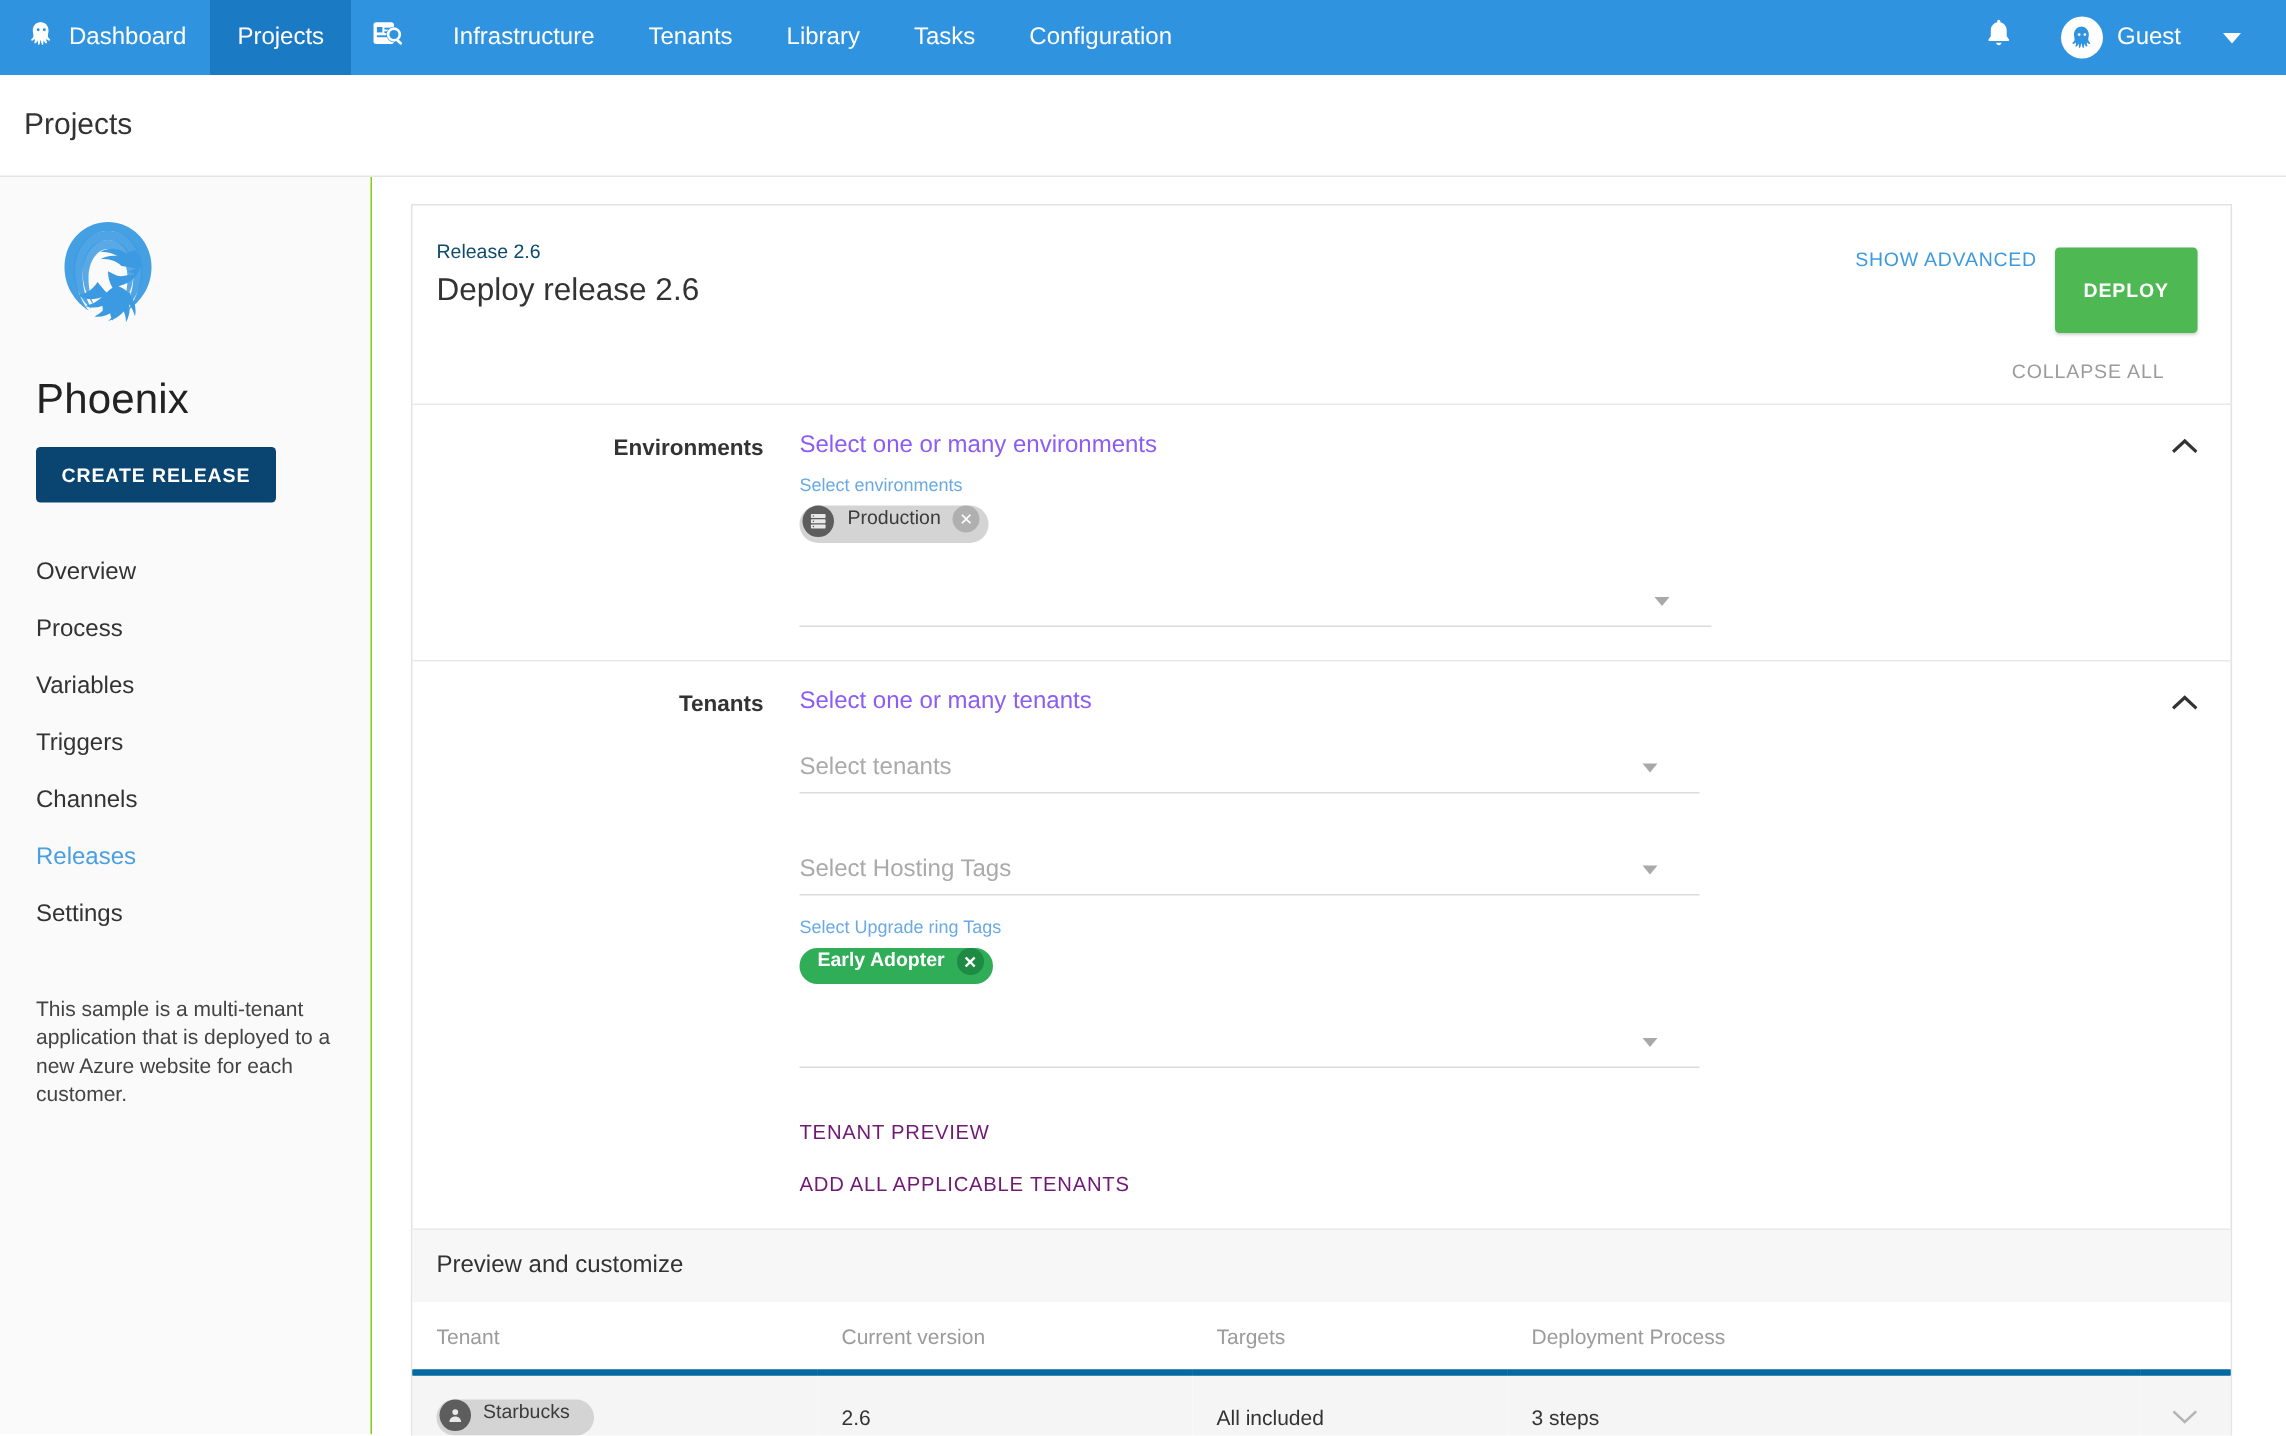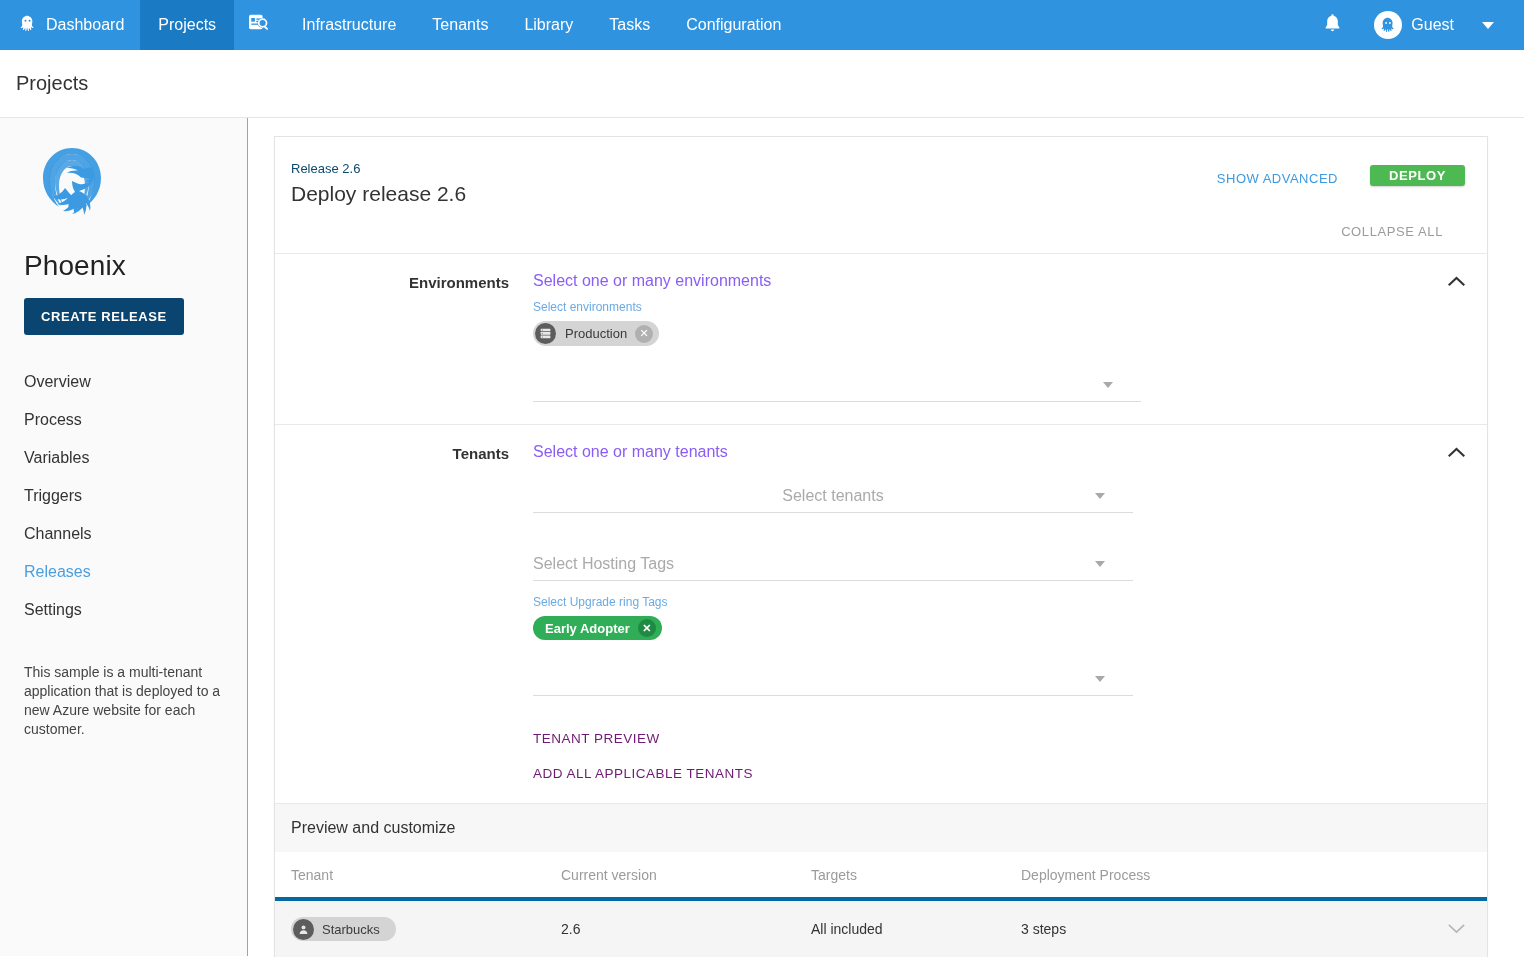--- a/index.html
+++ b/index.html
@@ -94,29 +94,29 @@
     border: 1px solid #e3e3e3;
     background: #ffffff;
     box-shadow: 0 1px 2px rgba(0,0,0,0.04);
   }
 
   .card-head { padding: 22px 22px 0 16px; display: flex; flex-direction: column; }
   .card-head-row { display: flex; align-items: flex-start; }
   .head-texts { flex: 1; }
   .release-link { font-size: 13px; color: #0c4a6e; cursor: pointer; display: inline-block; }
   .deploy-title { font-size: 21px; color: #333333; font-weight: 400; margin-top: 5px; }
-  .head-actions { display: flex; align-items: flex-end; gap: 32px; padding-top: 6px; }
+  .head-actions { display: flex; align-items: flex-start; gap: 12px; padding-top: 6px; }
   .show-advanced {
     font-size: 13px; color: #3d9ae0; letter-spacing: 0.5px;
     cursor: pointer; font-weight: 400;
   }
   .deploy-btn {
     background: #4eb853; color: #ffffff;
     font-size: 13px; font-weight: bold; letter-spacing: 0.6px;
-    border: none; border-radius: 3px; padding: 3px 19px;
+    border: none; border-radius: 3px; padding: 21px 19px;
     cursor: pointer; font-family: "Liberation Sans", sans-serif;
     box-shadow: 0 1px 2px rgba(0,0,0,0.18);
   }
   .collapse-all {
     text-align: right; font-size: 13px; color: #9b9b9b;
     letter-spacing: 0.6px; padding: 18px 22px 14px 0; cursor: pointer;
   }
 
   .section {
     border-top: 1px solid #e9e9e9;
@@ -128,21 +128,21 @@
     font-size: 15px; font-weight: bold; color: #333333;
     padding-right: 24px; padding-top: 2px;
   }
   .section-body { flex: 1; padding-left: 0px; }
   .section-heading { font-size: 16px; color: #8b5cf6; margin-bottom: 10px; }
   .section-toggle { width: 30px; display: flex; justify-content: flex-end; padding-top: 4px; cursor: pointer; }
 
   .field-label { font-size: 12px; color: #6aaae4; margin-bottom: 7px; }
   .chip-row { display: flex; flex-wrap: wrap; gap: 8px; }
   .chip {
-    display: inline-flex; align-items: center;
+    display: inline-flex; align-items: flex-start;
     background: #d4d4d4; color: #3b3b3b;
     border-radius: 14px; height: 25px;
     padding-right: 4px;
     font-size: 13px;
   }
   .chip .chip-avatar {
     width: 21px; height: 21px; border-radius: 50%;
     background: #5d5d5d; margin-left: 2px;
     display: flex; align-items: center; justify-content: center;
   }
@@ -377,21 +377,21 @@
             <path d="M1.5 8.5 L8.5 2 L15.5 8.5" fill="none" stroke="#333333" stroke-width="2.1" stroke-linecap="square"></path>
           </svg>
         </div>
       </div>
 
       <div class="section">
         <div class="section-label">Tenants</div>
         <div class="section-body">
           <div class="section-heading">Select one or many tenants</div>
 
-          <div class="select-line tenant-selectline" style="justify-content:center;">
+          <div class="select-line tenant-selectline" style="">
             <span class="placeholder">Select tenants</span>
             <span class="select-caret"></span>
           </div>
 
           <div class="select-line tag-selectline" style="margin-top:34px;">
             <span class="placeholder">Select Hosting Tags</span>
             <span class="select-caret"></span>
           </div>
 
           <div class="field-label" style="margin-top:14px;">Select Upgrade ring Tags</div>

